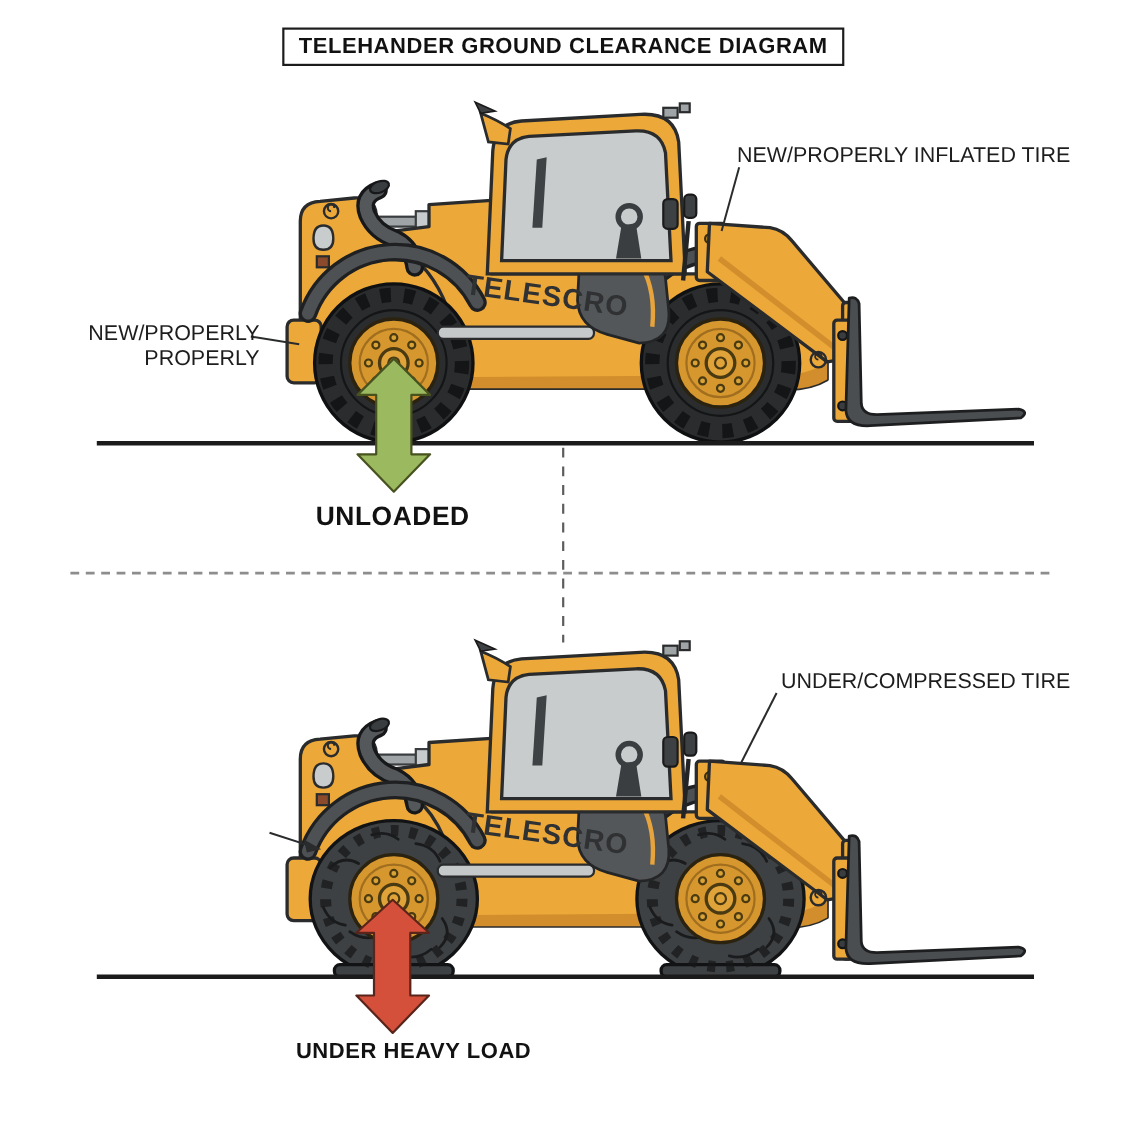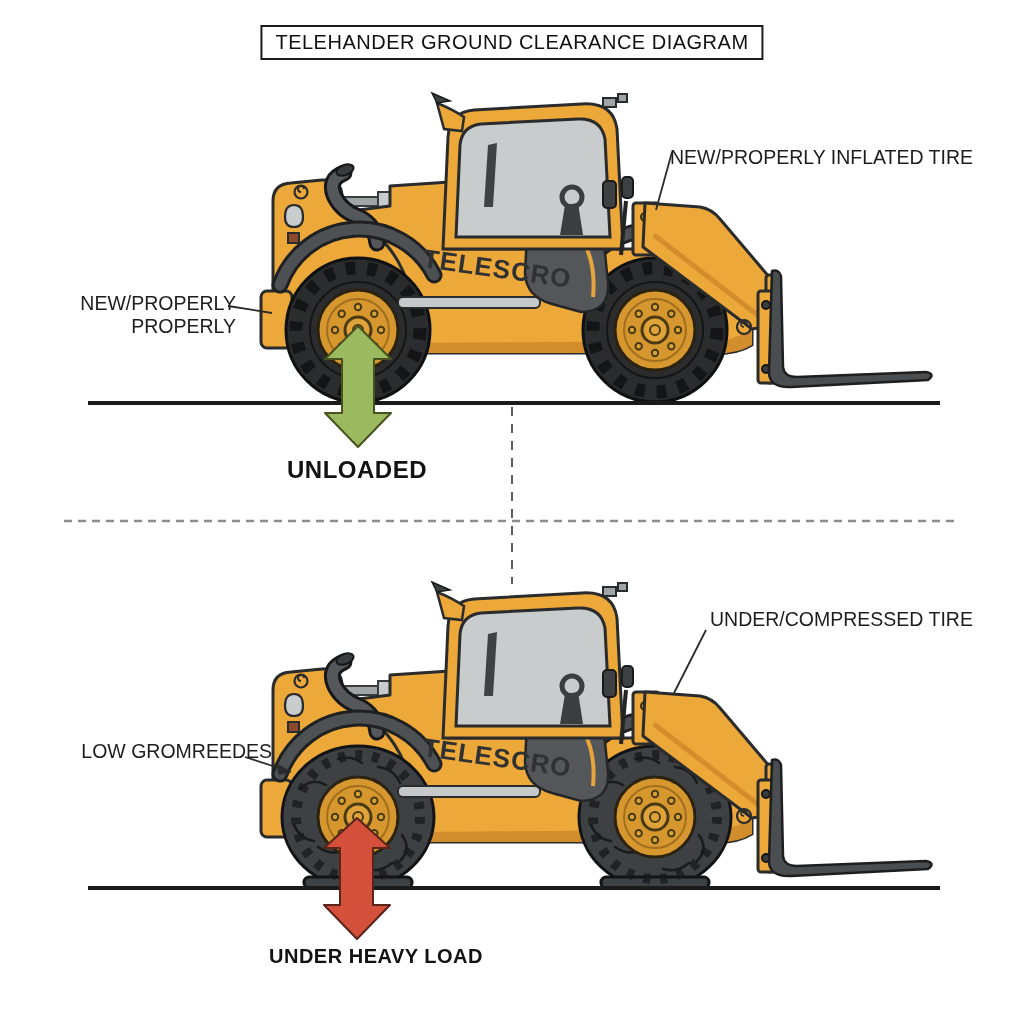--- a/index.html
+++ b/index.html
@@ -3,21 +3,21 @@
 <meta charset="utf-8">
 <style>
   html,body{margin:0;padding:0;}
   body{
     width:1024px;height:1024px;position:relative;background:#ffffff;
     font-family:"Liberation Sans", sans-serif;overflow:hidden;
   }
   .title-box{
     position:absolute;top:25px;left:50%;transform:translateX(-50%);
     border:2px solid #1c1c1c;background:#fff;padding:4px 13px;
-    font-size:20px;font-weight:normal;letter-spacing:.5px;color:#111;
+    font-size:20px;font-weight:bold;letter-spacing:.5px;color:#111;
     white-space:nowrap;
   }
   .lbl{
     position:absolute;color:#1d1d1d;font-size:19.5px;line-height:1.18;
     white-space:nowrap;
   }
   .lbl.center{text-align:right;white-space:normal;}
   .caption{
     position:absolute;color:#121212;font-weight:bold;text-align:center;
     letter-spacing:.5px;
@@ -260,28 +260,27 @@
 
   <line x1="672" y1="152" x2="656" y2="210" stroke="#2a2b2c" stroke-width="1.8"></line>
   <line x1="228" y1="306" x2="272" y2="313" stroke="#2a2b2c" stroke-width="1.8"></line>
   <line x1="706" y1="630" x2="674" y2="693" stroke="#2a2b2c" stroke-width="1.8"></line>
   <line x1="245" y1="757" x2="282" y2="769" stroke="#2a2b2c" stroke-width="1.8"></line>
   <polygon points="292,772 276,763 279,775" fill="#2a2b2c"></polygon>
 </svg>
 
 <div class="title-box">TELEHANDER GROUND CLEARANCE DIAGRAM</div>
 
-<div class="lbl" style="left:670px;top:130px;margin-top:16px;">NEW/PROPERLY INFLATED TIRE</div>
+<div class="lbl" style="left:670px;top:130px;">NEW/PROPERLY INFLATED TIRE</div>
 
 <div class="lbl center" style="left:58px;top:292px;width:178px;">
   <div>NEW/PROPERLY</div>
   <div>PROPERLY</div>
 </div>
 
 <div class="caption" style="left:287px;top:456px;width:132px;font-size:24px;">UNLOADED</div>
 
 <div class="lbl" style="left:710px;top:608px;">UNDER/COMPRESSED TIRE</div>
 
 <div class="lbl center" style="left:52px;top:740px;width:220px;">
-  <div>LOW GROMREEDES</div>
 </div>
 
 <div class="caption" style="left:260px;top:945px;width:232px;font-size:20px;">UNDER HEAVY LOAD</div>
 
 </body></html>

